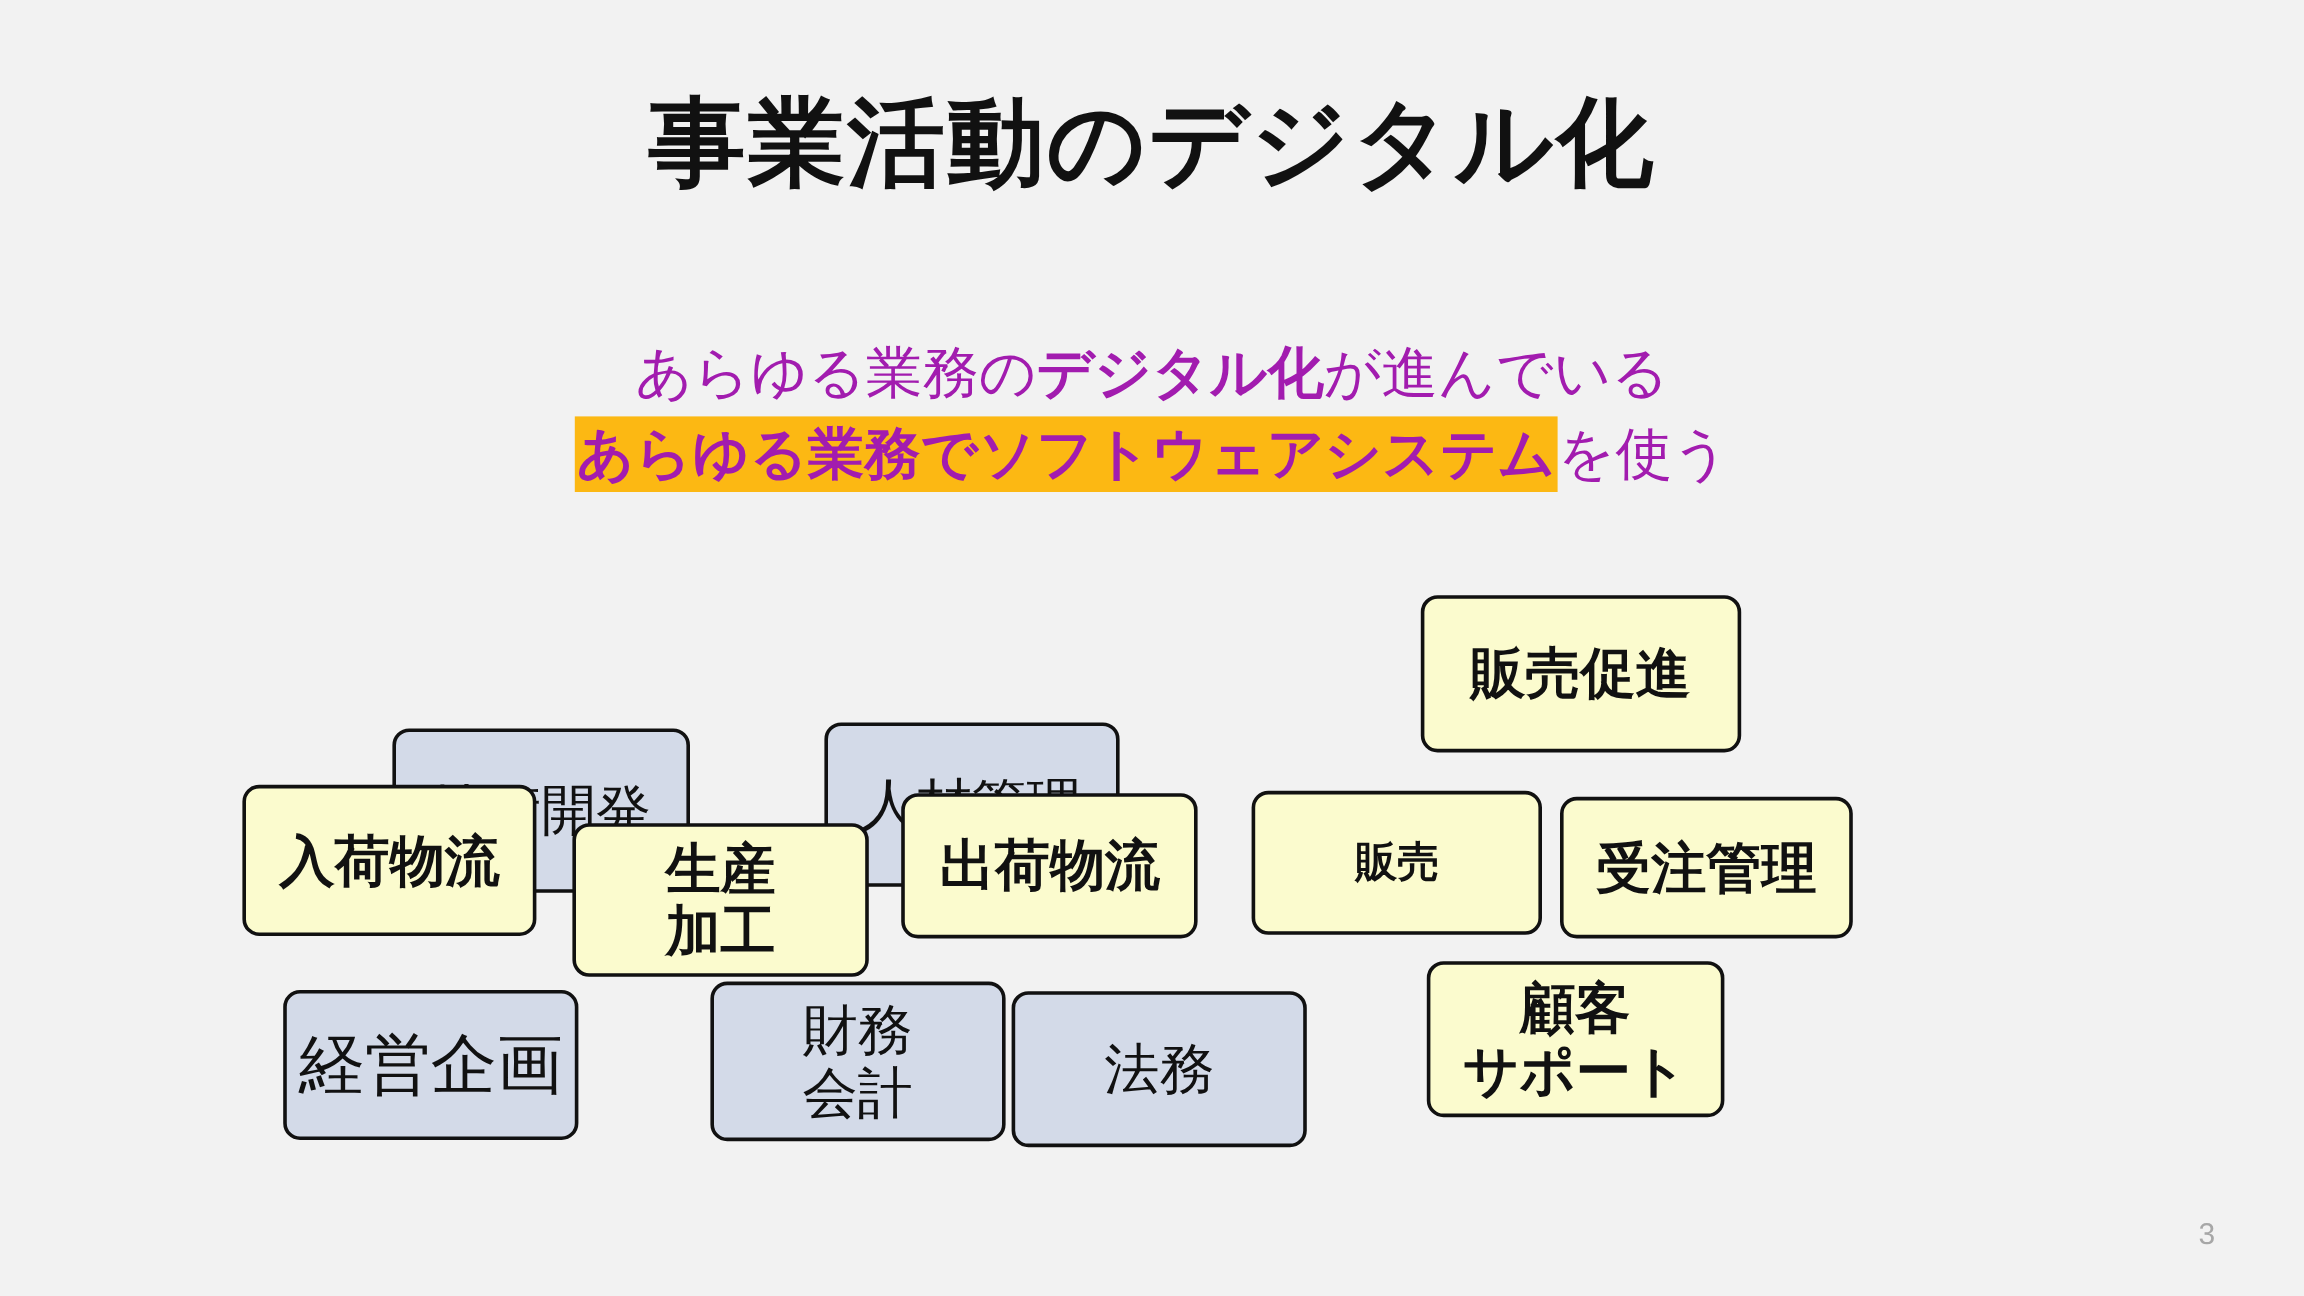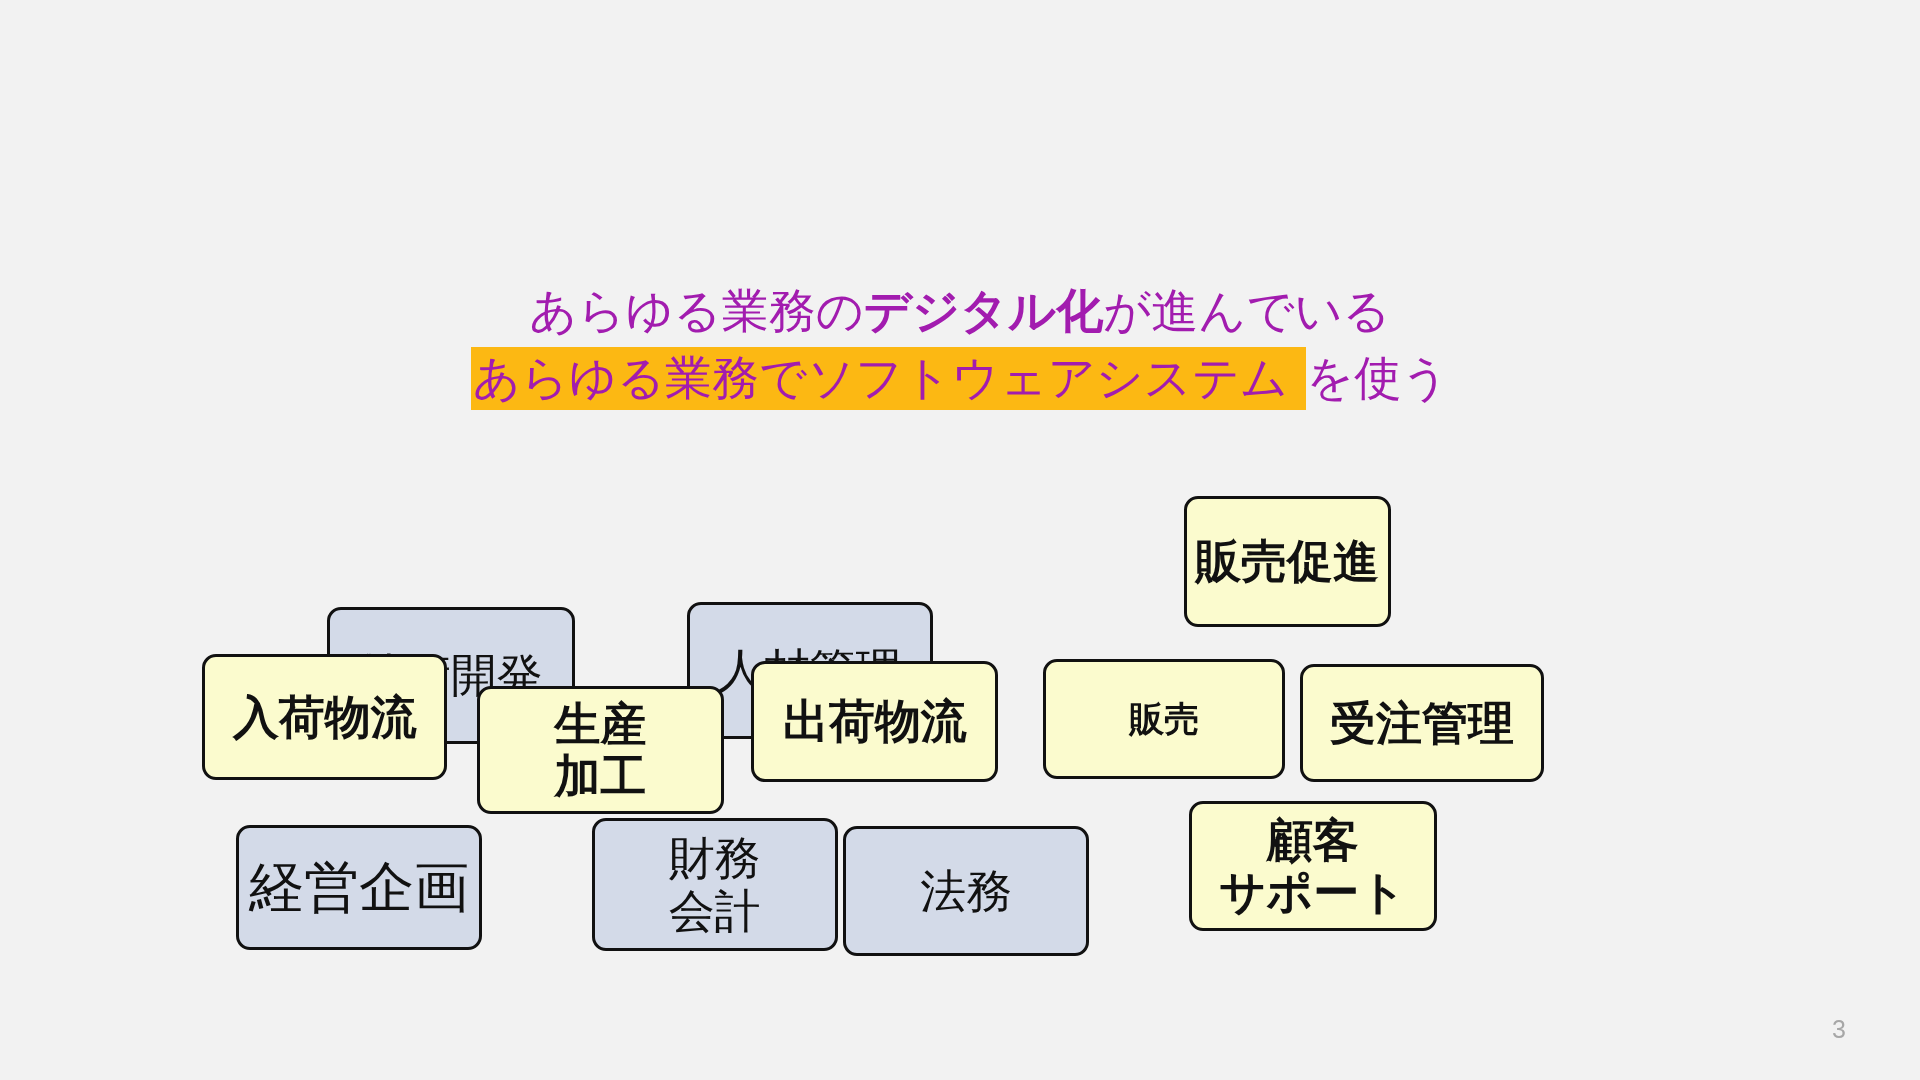--- a/index.html
+++ b/index.html
@@ -49,23 +49,23 @@
     font-size: 47px;
     color: #a21caf;
     line-height: 1.42;
     white-space: nowrap;
     font-weight: 400;
   }
   .body-line .em-bold {
     font-weight: 700;
   }
   .body-line .hl {
-    font-weight: 400;
+    font-weight: 700;
     background: #fcb813;
-    padding: 4px 18px 6px 2px;
+    padding: 4px 2px 6px 2px;
     box-decoration-break: clone;
     -webkit-box-decoration-break: clone;
   }
 
   
   .box {
     position: absolute;
     box-sizing: border-box;
     border: 3px solid #111111;
     border-radius: 14px;
@@ -95,30 +95,31 @@
     color: #a7a7a7;
     letter-spacing: 2px;
     font-weight: 400;
   }
 </style>
 </head>
 <body>
 
 <div id="slide">
 
+  <div id="title">事業活動のデジタル化</div>
 
   <div id="body-block">
     <div class="body-line"><span>あらゆる業務の</span><span class="em-bold">デジタル化</span><span>が進んでいる</span></div>
     <div class="body-line"><span class="hl">あらゆる業務でソフトウェアシステム</span><span>を使う</span></div>
   </div>
 
   <div id="boxes-layer">
       <div class="box support" style="left: 326.624px; top: 607.296px; width: 248.383px; height: 136.611px; font-size: 45.9508px;"><span>技術開発</span></div>
       <div class="box support" style="left: 686.779px; top: 602.329px; width: 245.899px; height: 136.611px; font-size: 45.9508px;"><span>人材管理</span></div>
-      <div class="box primary" style="left: 1183.54px; top: 495.524px; width: 207px; height: 131.643px; font-size: 45.9508px;"><span>販売促進</span></div>
+      <div class="box primary" style="left: 1183.54px; top: 495.524px; width: 267px; height: 131.643px; font-size: 45.9508px;"><span>販売促進</span></div>
       <div class="box primary" style="left: 202.432px; top: 654.489px; width: 244.657px; height: 125.433px; font-size: 45.9508px; align-items: center;"><span>入荷物流</span></div>
       <div class="box primary" style="left: 476.895px; top: 686px; width: 247.141px; height: 127.917px; font-size: 45.9508px;"><span>生産
 加工</span></div>
       <div class="box primary" style="left: 751.358px; top: 660.699px; width: 247.141px; height: 121.708px; font-size: 45.9508px;"><span>出荷物流</span></div>
       <div class="box primary" style="left: 1043.21px; top: 659.457px; width: 242.173px; height: 119.224px; font-size: 35px;"><span>販売</span></div>
       <div class="box primary" style="left: 1300.28px; top: 664.424px; width: 243.415px; height: 117.982px; font-size: 45.9508px;"><span>受注管理</span></div>
       <div class="box support" style="left: 235.964px; top: 824.631px; width: 245.899px; height: 125.433px; font-size: 55px;"><span>経営企画</span></div>
       <div class="box support" style="left: 547.684px; top: 818.422px; width: 245.899px; height: 132.885px; font-size: 45.9508px; margin-left: 44px;"><span>財務
 会計</span></div>
       <div class="box support" style="left: 843.26px; top: 825.873px; width: 245.899px; height: 130.401px; font-size: 45.9508px;"><span>法務</span></div>

